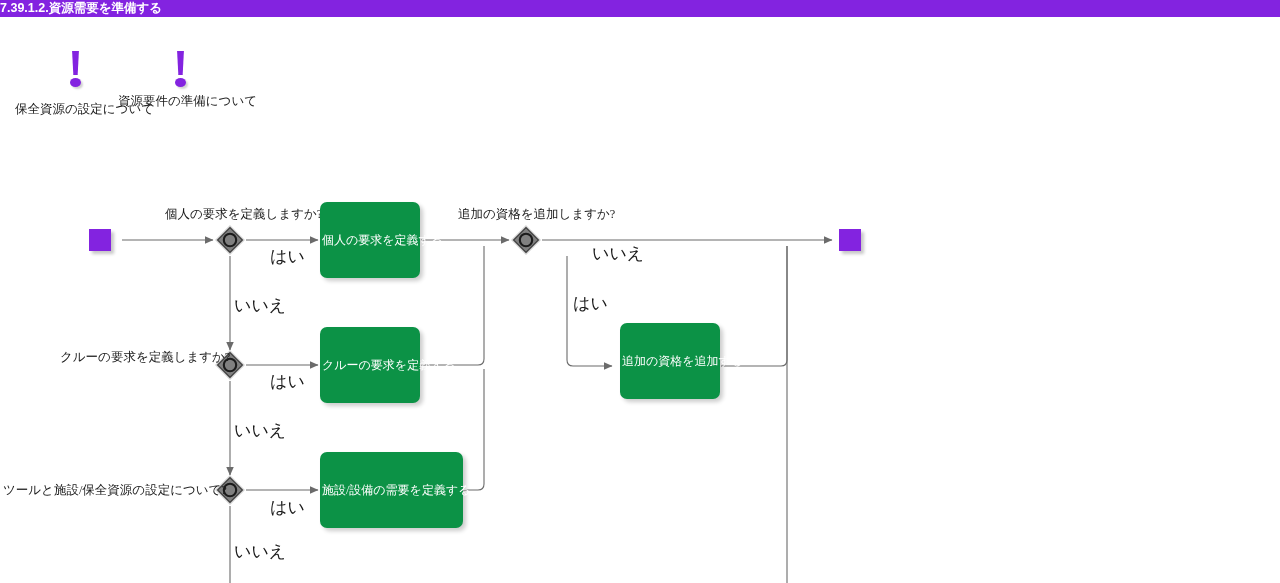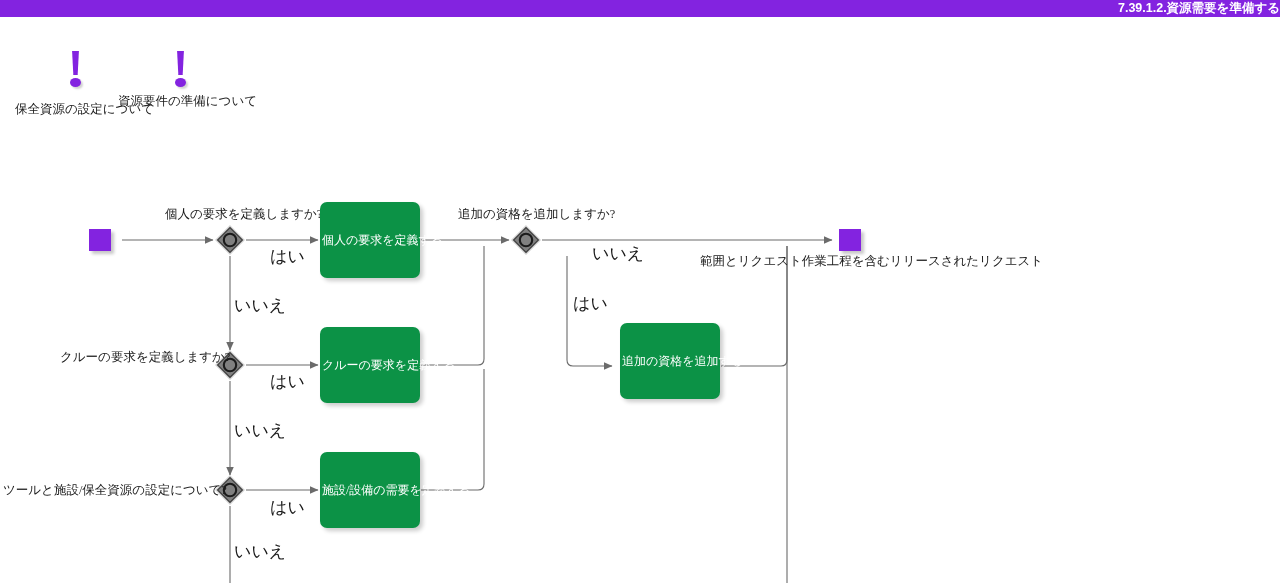--- a/index.html
+++ b/index.html
@@ -17,21 +17,21 @@
 
   
   #header-bar {
     position: absolute;
     left: 0; top: 0;
     width: 1280px;
     height: 17px;
     background: #8323E0;
     display: flex;
     align-items: center;
-    justify-content: flex-end;
+    justify-content: flex-start;
   }
   #header-title {
     color: #ffffff;
     font-size: 12.5px;
     font-weight: bold;
     letter-spacing: 0px;
     font-family: "Liberation Sans", "DejaVu Sans", sans-serif;
     white-space: nowrap;
   }
 
@@ -211,21 +211,20 @@
   <svg class="gateway" style="left:511px; top:196px;" viewBox="0 0 30 30">
     <polygon points="15,2.5 27.5,15 15,27.5 2.5,15" fill="#808080" stroke="#3d3d3d" stroke-width="1.4"></polygon>
     <polygon points="15,0.8 29.2,15 15,29.2 0.8,15" fill="none" stroke="#bdbdbd" stroke-width="1.2" opacity="0.65"></polygon>
     <circle cx="15" cy="15" r="6.2" fill="none" stroke="#1b1b1b" stroke-width="2.1"></circle>
   </svg>
   <div class="lbl" style="left:458px; top:179px;">追加の資格を追加しますか?</div>
   <div class="lbl-small" style="left:592px; top:216px;">いいえ</div>
   <div class="lbl-small" style="left:573px; top:266px;">はい</div>
 
   <div class="node event-square" style="left:839px; top:200px;"></div>
-  <div class="lbl" style="left:700px; top:226px;">範囲とリクエスト作業工程を含むリリースされたリクエスト</div>
 
   <svg class="gateway" style="left:215px; top:321px;" viewBox="0 0 30 30">
     <polygon points="15,2.5 27.5,15 15,27.5 2.5,15" fill="#808080" stroke="#3d3d3d" stroke-width="1.4"></polygon>
     <polygon points="15,0.8 29.2,15 15,29.2 0.8,15" fill="none" stroke="#bdbdbd" stroke-width="1.2" opacity="0.65"></polygon>
     <circle cx="15" cy="15" r="6.2" fill="none" stroke="#1b1b1b" stroke-width="2.1"></circle>
   </svg>
   <div class="lbl" style="left:60px; top:322px;">クルーの要求を定義しますか?</div>
   <div class="lbl-small" style="left:270px; top:344px;">はい</div>
   <div class="lbl-small" style="left:234px; top:393px;">いいえ</div>
 
@@ -239,17 +238,17 @@
 
   <svg class="gateway" style="left:215px; top:446px;" viewBox="0 0 30 30">
     <polygon points="15,2.5 27.5,15 15,27.5 2.5,15" fill="#808080" stroke="#3d3d3d" stroke-width="1.4"></polygon>
     <polygon points="15,0.8 29.2,15 15,29.2 0.8,15" fill="none" stroke="#bdbdbd" stroke-width="1.2" opacity="0.65"></polygon>
     <circle cx="15" cy="15" r="6.2" fill="none" stroke="#1b1b1b" stroke-width="2.1"></circle>
   </svg>
   <div class="lbl" style="left:3px; top:455px;">ツールと施設/保全資源の設定について?</div>
   <div class="lbl-small" style="left:270px; top:470px;">はい</div>
   <div class="lbl-small" style="left:234px; top:514px;">いいえ</div>
 
-  <div class="node task-box" style="left:320px; top:423px;">
+  <div class="node task-box" style="left:320px; top:423px;padding-left:43px;">
     <div class="task-label">施設/設備の需要を定義する</div>
   </div>
 
 </div>
 
 </body></html>

